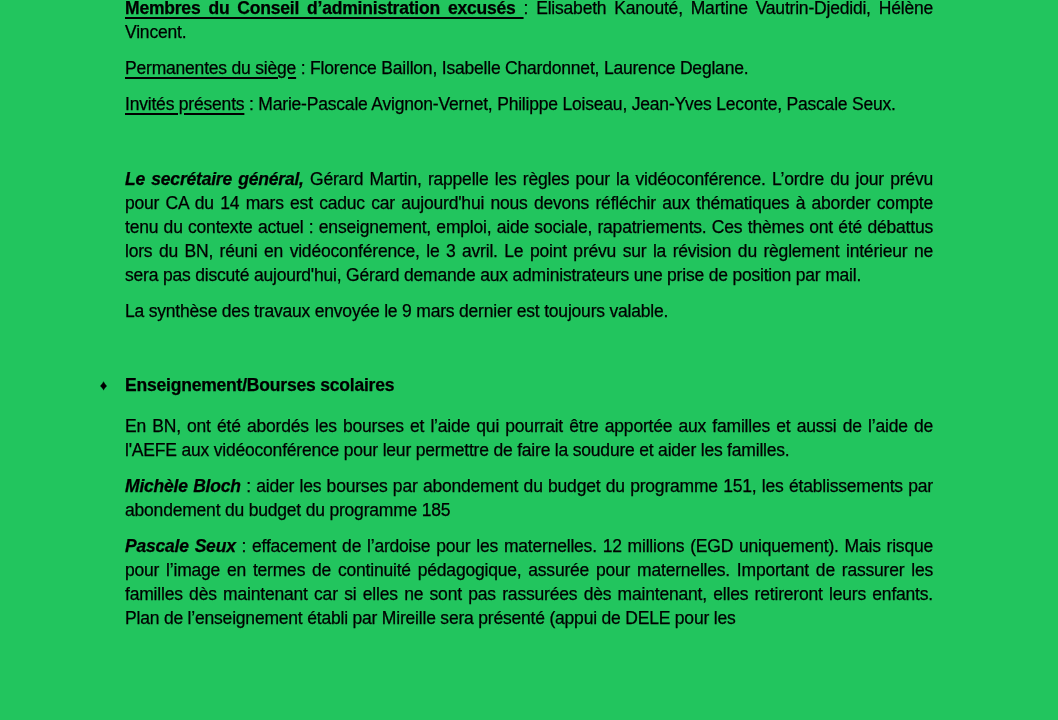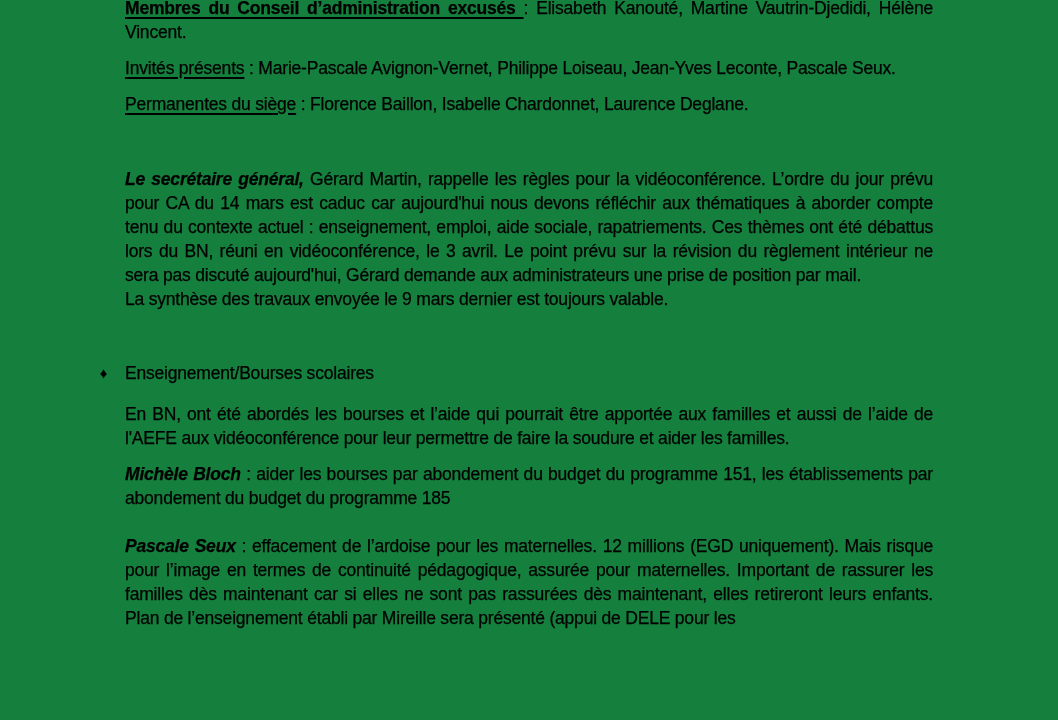--- a/index.html
+++ b/index.html
@@ -9,21 +9,21 @@
     height: 720px;
     overflow: hidden;
     background: #ffffff;
   }
   .page {
     box-sizing: border-box;
     width: 1058px;
     height: 720px;
     padding: 0 125px;
     overflow: hidden;
-    background: #15803d;
+    background: #22c55e;
     color: #000000;
     font-family: "Liberation Sans", sans-serif;
     -webkit-text-stroke: 0.25px #000;
   }
   .para, .heading {
     margin: 0;
     font-size: 17.5px;
     line-height: 24px;
     letter-spacing: -0.2px;
   }
@@ -34,54 +34,54 @@
     text-align: left;
   }
   .diamond {
     position: absolute;
     left: -25px;
     top: 0;
     font-size: 14px;
     line-height: 24px;
   }
   .run-plain { font-weight: 400; }
-  .run-bold { font-weight: 400; }
+  .run-bold { font-weight: 700; }
   .run-bold-italic { font-weight: 700; font-style: italic; }
   .run-underline {
     text-decoration: underline;
     text-decoration-thickness: 1.5px;
     text-underline-offset: 3px;
   }
   .run-bold-underline {
     font-weight: 700;
     text-decoration: underline;
     text-decoration-thickness: 2px;
     text-underline-offset: 3px;
   }
   
   #blk-0  { margin-top: -4px; }
   #blk-1  { margin-top: 12px; }
   #blk-2  { margin-top: 12px; }
   #blk-3  { margin-top: 51px; }
-  #blk-4  { margin-top: 0; }
+  #blk-4  { margin-top: 12px; }
   #blk-5  { margin-top: 50px; }
   #blk-6  { margin-top: 17px; }
   #blk-7  { margin-top: 12px; }
   #blk-8  { margin-top: 11px; }
   #blk-9  { margin-top: 12px; }
-  #blk-10 { margin-top: 24px; }
+  #blk-10 { margin-top: 12px; }
 </style>
 </head>
 <body>
 
 <div class="page">
   <div>
       <p id="blk-0" class="para"><span class="run-bold-underline">Membres du Conseil d’administration excusés </span><span class="run-plain">: Elisabeth Kanouté, Martine Vautrin-Djedidi, Hélène Vincent.</span></p>
+      <p id="blk-2" class="para"><span class="run-underline">Permanentes du siège</span><span class="run-plain"> : Florence Baillon, Isabelle Chardonnet, Laurence Deglane.</span></p>
       <p id="blk-1" class="para"><span class="run-underline">Invités présents</span><span class="run-plain"> : Marie-Pascale Avignon-Vernet, Philippe Loiseau, Jean-Yves Leconte, Pascale Seux.</span></p>
-      <p id="blk-2" class="para"><span class="run-underline">Permanentes du siège</span><span class="run-plain"> : Florence Baillon, Isabelle Chardonnet, Laurence Deglane.</span></p>
       <p id="blk-3" class="para"><span class="run-bold-italic">Le secrétaire général,</span><span class="run-plain"> Gérard Martin, rappelle les règles pour la vidéoconférence. L’ordre du jour prévu pour CA du 14 mars est caduc car aujourd'hui nous devons réfléchir aux thématiques à aborder compte tenu du contexte actuel : enseignement, emploi, aide sociale, rapatriements. Ces thèmes ont été débattus lors du BN, réuni en vidéoconférence, le 3 avril. Le point prévu sur la révision du règlement intérieur ne sera pas discuté aujourd'hui, Gérard demande aux administrateurs une prise de position par mail.</span></p>
       <p id="blk-4" class="para"><span class="run-plain">La synthèse des travaux envoyée le 9 mars dernier est toujours valable.</span></p>
       <p id="blk-5" class="heading"><span class="diamond">♦</span><span class="run-bold">Enseignement/Bourses scolaires</span></p>
       <p id="blk-6" class="para"><span class="run-plain">En BN, ont été abordés les bourses et l’aide qui pourrait être apportée aux familles et aussi de l’aide de l'AEFE aux vidéoconférence pour leur permettre de faire la soudure et aider les familles.</span></p>
       <p id="blk-7" class="para"><span class="run-bold-italic">Michèle Bloch</span><span class="run-plain"> : aider les bourses par abondement du budget du programme 151, les établissements par abondement du budget du programme 185</span></p>
       <p id="blk-10" class="para"><span class="run-bold-italic">Pascale Seux</span><span class="run-plain"> : effacement de l’ardoise pour les maternelles. 12 millions (EGD uniquement). Mais risque pour l’image en termes de continuité pédagogique, assurée pour maternelles. Important de rassurer les familles dès maintenant car si elles ne sont pas rassurées dès maintenant, elles retireront leurs enfants. Plan de l’enseignement établi par Mireille sera présenté (appui de DELE pour les</span></p>
     </div>
 </div>
 
 </body></html>

